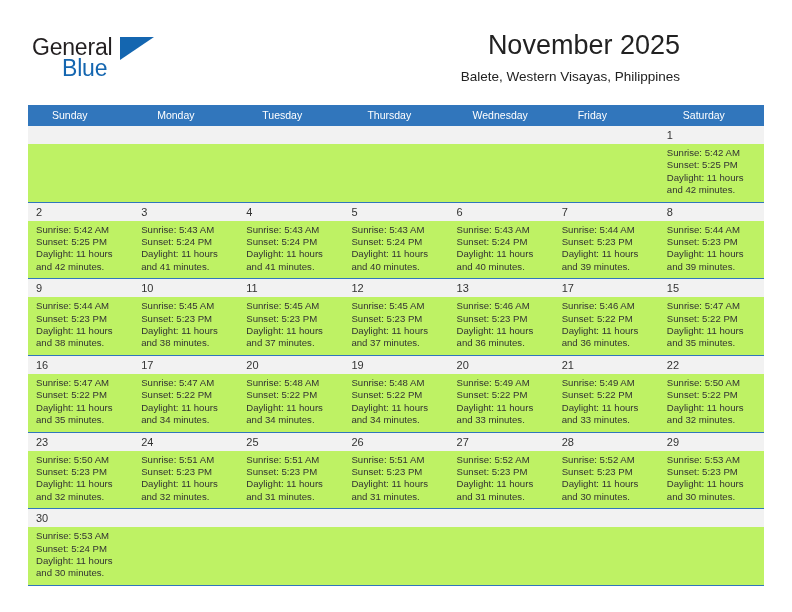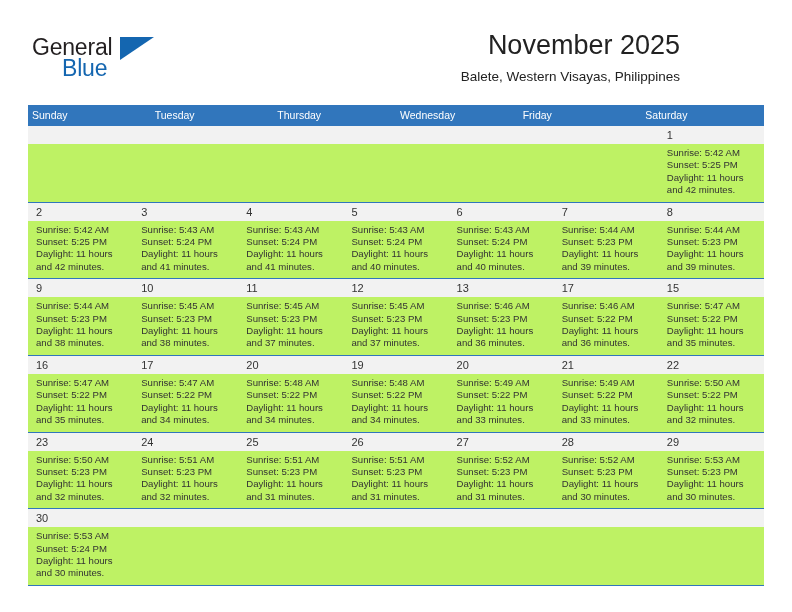--- a/index.html
+++ b/index.html
@@ -100,21 +100,21 @@
   .dow-row {
     display: flex;
     background: #3176bc;
     height: 21px;
   }
   .dow-cell {
     flex: 1 1 0;
     color: #ffffff;
     font-size: 10.5px;
     line-height: 21px;
-    padding-left: 4px;
+    padding-left: 24px;
     box-sizing: border-box;
     white-space: nowrap;
   }
 
   .week-row {
     border-bottom: 1px solid #3176bc;
   }
   .week-row:first-of-type {
     border-top: none;
   }
@@ -166,20 +166,21 @@
     <div class="title-block">
       <div class="cal-title">November 2025</div>
       <div class="cal-subtitle">Balete, Western Visayas, Philippines</div>
     </div>
 
   </div>
 
   <div class="calendar">
     <div class="dow-row" id="dow-row">
         <div class="dow-cell">Sunday</div>
+        <div class="dow-cell">Monday</div>
         <div class="dow-cell">Tuesday</div>
         <div class="dow-cell">Thursday</div>
         <div class="dow-cell">Wednesday</div>
         <div class="dow-cell">Friday</div>
         <div class="dow-cell">Saturday</div>
       </div>
     <div id="weeks-container">
         <div class="week-row">
           <div class="num-band">
             <div class="num-cell"></div>

